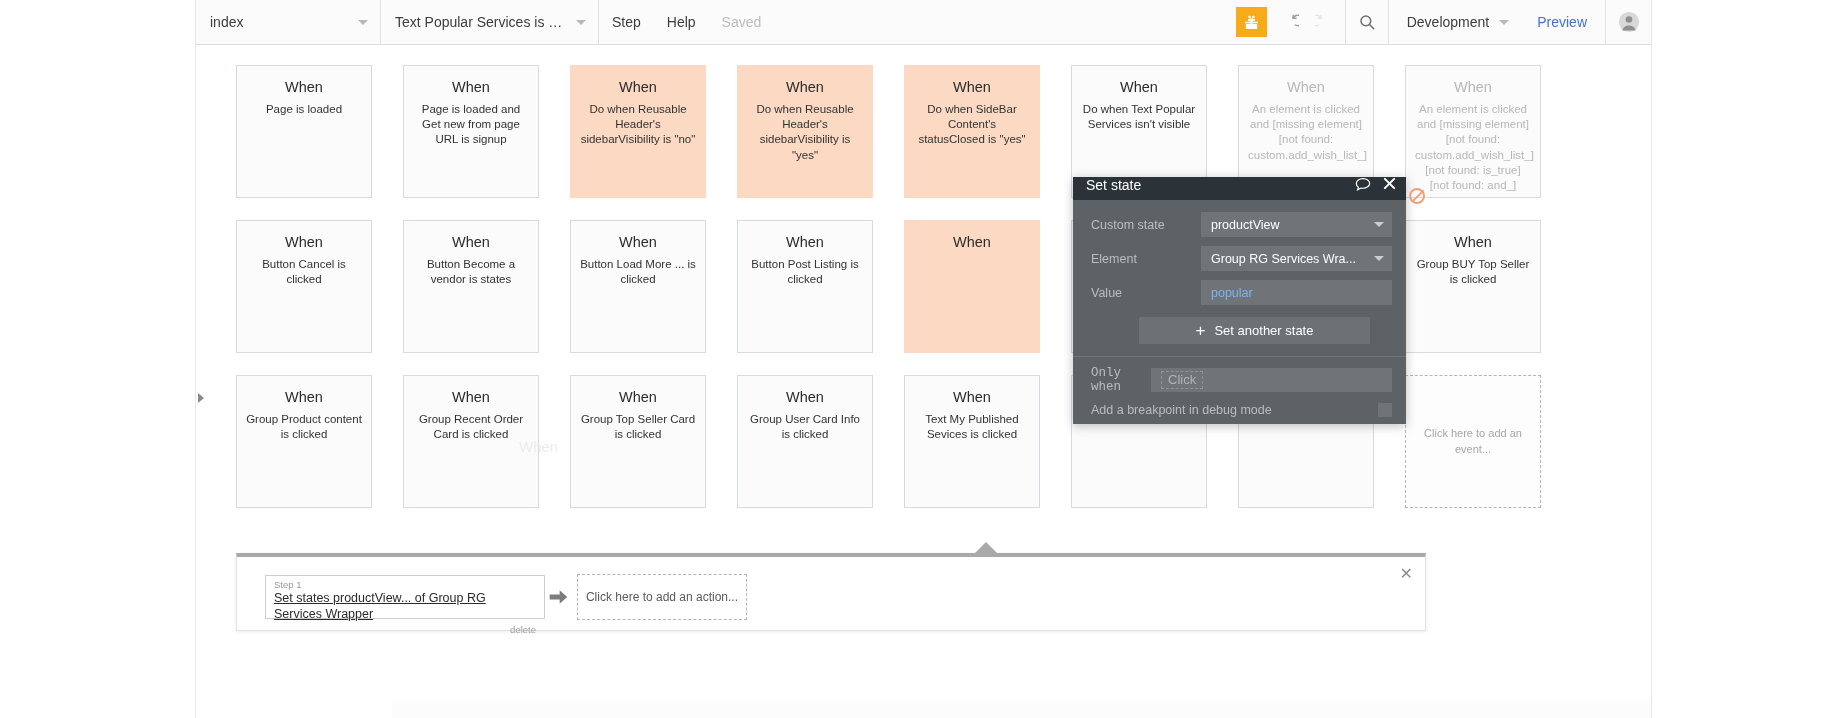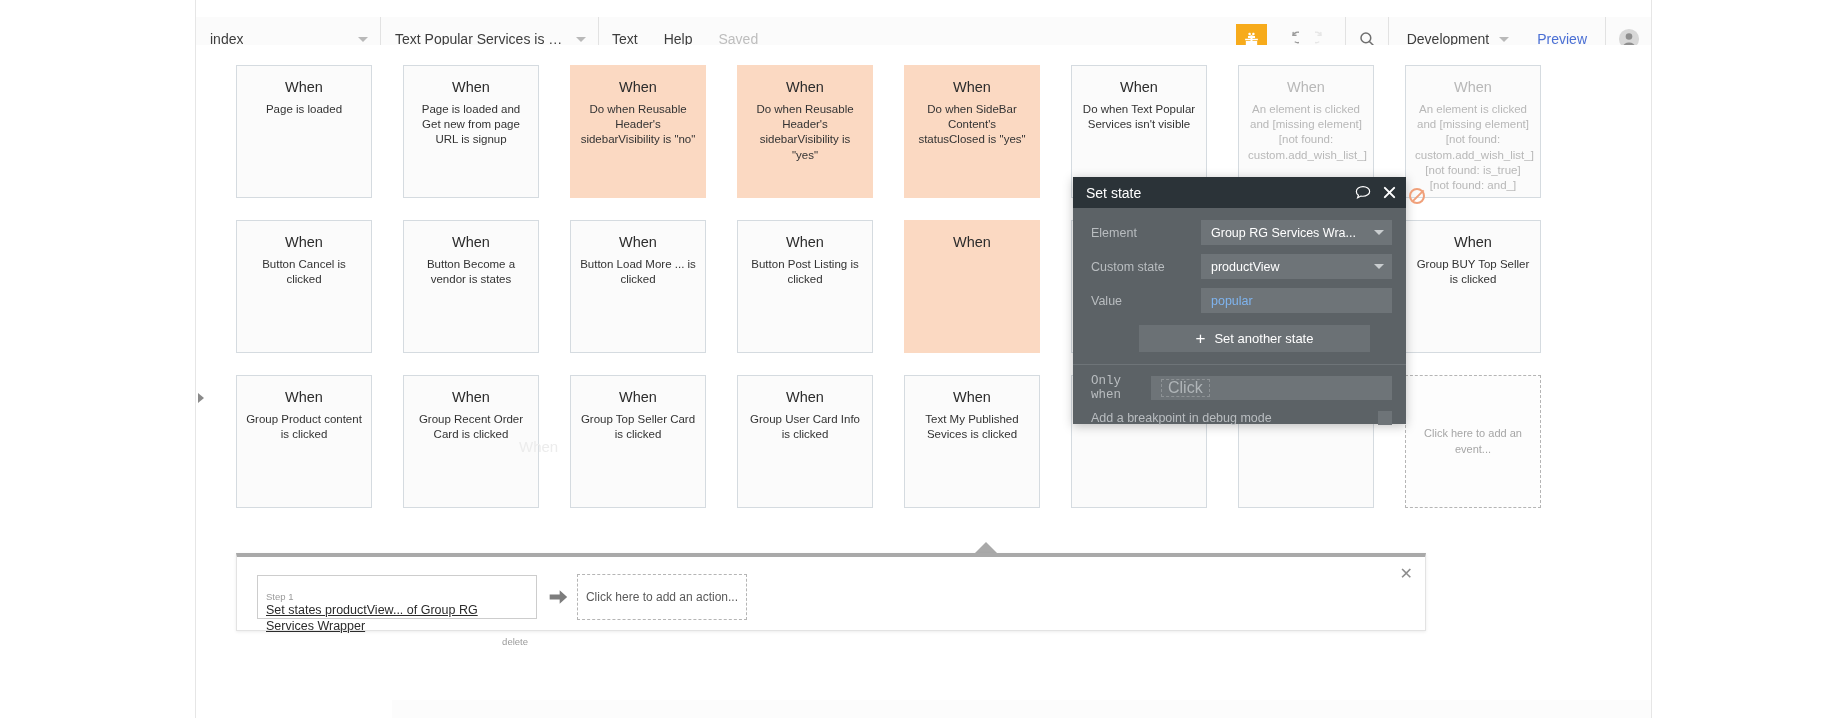--- a/index.html
+++ b/index.html
@@ -23,21 +23,21 @@
     position: absolute; left: 0; top: 0; width: 196px; height: 718px;
     background: #ffffff; border-right: 1px solid #e6e6e6;
   }
   .gutter-right {
     position: absolute; right: 0; top: 0; width: 179px; height: 718px;
     background: #ffffff; border-left: 1px solid #e6e6e6;
   }
 
   
   .toolbar {
-    position: absolute; left: 196px; top: 17px; width: 1455px; height: 45px;
+    position: absolute; left: 196px; top: 0; width: 1455px; height: 45px;
     background: #fbfbfb;
     border-bottom: 1px solid #dcdcdc;
     display: flex; align-items: center;
   }
   .tb-select {
     height: 45px; display: flex; align-items: center;
     padding: 0 12px 0 14px;
     border-right: 1px solid #e2e2e2;
     font-size: 14px; color: #3d3d3d;
     cursor: pointer;
@@ -147,25 +147,25 @@
     width: 0; height: 0;
     border-left: 11px solid transparent;
     border-right: 11px solid transparent;
     border-bottom: 11px solid #a9a9a9;
   }
   .ab-close {
     position: absolute; right: 12px; top: 9px;
     font-size: 16px; color: #8d8d8d; cursor: pointer; line-height: 1;
   }
   .step-box {
-    position: absolute; left: 20px; top: 18px;
+    position: absolute; left: 28px; top: 18px;
     width: 280px; height: 44px;
     border: 1px solid #cdcdcd;
     background: #fff;
-    padding: 15px 8px 0 8px;
+    padding: 3px 8px 0 8px;
     cursor: pointer;
   }
   .step-label { font-size: 9.5px; color: #9a9a9a; line-height: 1.2; }
   .step-title { font-size: 12.5px; color: #2b2b2b; line-height: 1.25; margin-top: 1px; text-decoration: underline; }
   .step-delete { font-size: 9.5px; color: #9a9a9a; text-align: right; margin-top: 1px; cursor: pointer; }
   .step-arrow {
     position: absolute; left: 311px; top: 32px;
     font-size: 17px; color: #7d7d7d;
   }
   .add-action {
@@ -179,22 +179,22 @@
 
   
   .panel {
     position: absolute; left: 1073px; top: 177px;
     width: 333px; height: 247px;
     background: #5c6266;
     box-shadow: 0 2px 10px rgba(0,0,0,.25);
     z-index: 40;
   }
   .panel-header {
-    height: 31px; background: #2b3338;
-    display: flex; align-items: center;
+    height: 23px; background: #2b3338;
+    display: flex; align-items: flex-start;
     padding: 0 10px 0 13px;
     color: #ffffff; font-size: 14px;
   }
   .panel-title { flex: 1 1 auto; }
   .panel-hdr-icon { cursor: pointer; margin-left: 12px; display: flex; align-items: center; }
   .panel-body { padding: 12px 14px 0 18px; }
   .p-row { display: flex; align-items: center; margin-bottom: 9px; }
   .p-label {
     width: 110px; flex: none;
     font-size: 12.5px; color: #b9bdc0;
@@ -233,21 +233,21 @@
     display: flex; align-items: center;
     padding: 9px 14px 0 18px;
   }
   .ow-label { width: 60px; flex: none; font-size: 12.5px; color: #b9bdc0; font-family: Liberation Mono, monospace; }
   .ow-field {
     flex: 1 1 auto; height: 24px; background: #6e7478;
     display: flex; align-items: center; padding-left: 10px;
     cursor: text;
   }
   .ow-ph {
-    font-size: 16px; color: #b0b5b8;
+    font-size: 13px; color: #b0b5b8;
     border: 1px dashed #8d9295; padding: 0 6px; line-height: 16px;
   }
   .bp-row {
     display: flex; align-items: center;
     padding: 9px 14px 0 18px;
   }
   .bp-label { flex: 1 1 auto; font-size: 12.5px; color: #b9bdc0; }
   .bp-check {
     width: 14px; height: 14px; background: #6e7478; cursor: pointer; flex: none;
   }
@@ -289,21 +289,21 @@
 
   <div class="toolbar">
     <div class="tb-select page">
       <span class="label">index</span>
       <span class="caret"></span>
     </div>
     <div class="tb-select workflow">
       <span class="label">Text Popular Services is clicked</span>
       <span class="caret"></span>
     </div>
-    <div class="tb-menu">Text</div>
+    <div class="tb-menu">Step</div>
     <div class="tb-menu">Help</div>
     <div class="tb-menu saved">Saved</div>
 
     <div class="tb-spacer"></div>
 
     <div class="gift-btn">
       <svg width="17" height="17" viewBox="0 0 24 24" fill="#ffffff">
         <path d="M3 11h18v2H3zM4 14h16v7H4zM11 3c-1.5-1.2-3.5-.6-3.5 1.1 0 1 .8 1.6 1.9 1.9H11zm2 0c1.5-1.2 3.5-.6 3.5 1.1 0 1-.8 1.6-1.9 1.9H13z"></path>
         <rect x="10.6" y="6" width="2.8" height="15"></rect>
         <path d="M7 7h10v3H7z"></path>
@@ -478,36 +478,36 @@
       </span>
       <span class="panel-hdr-icon">
         <svg width="13" height="13" viewBox="0 0 14 14" stroke="#ffffff" stroke-width="2.2" stroke-linecap="round">
           <path d="M2 2l10 10M12 2L2 12"></path>
         </svg>
       </span>
     </div>
 
     <div class="panel-body">
       <div class="p-row">
+        <div class="p-label">Custom state</div>
+        <div class="p-field">
+          <span class="txt">productView</span>
+          <span class="pcaret"></span>
+        </div>
+      </div>
+
+      <div class="p-row">
         <div class="p-label">Element</div>
         <div class="p-field">
           <span class="txt">Group RG Services Wra...</span>
           <span class="pcaret"></span>
         </div>
       </div>
 
       <div class="p-row">
-        <div class="p-label">Custom state</div>
-        <div class="p-field">
-          <span class="txt">productView</span>
-          <span class="pcaret"></span>
-        </div>
-      </div>
-
-      <div class="p-row">
         <div class="p-label">Value</div>
         <div class="p-field value">
           <span class="txt">popular</span>
         </div>
       </div>
 
       <div class="set-another">
         <span class="plus">+</span>
         <span>Set another state</span>
       </div>

